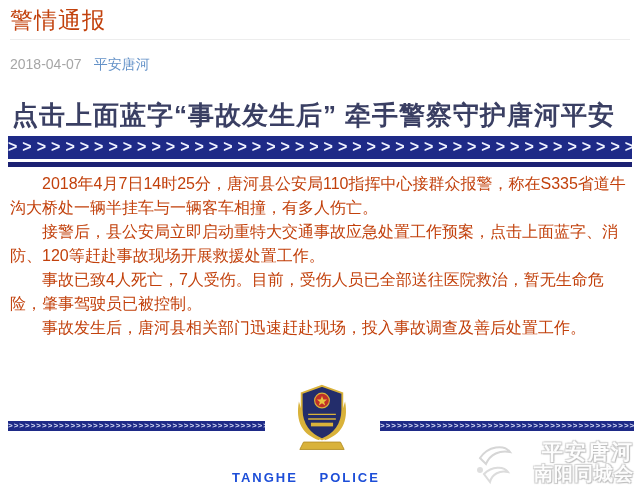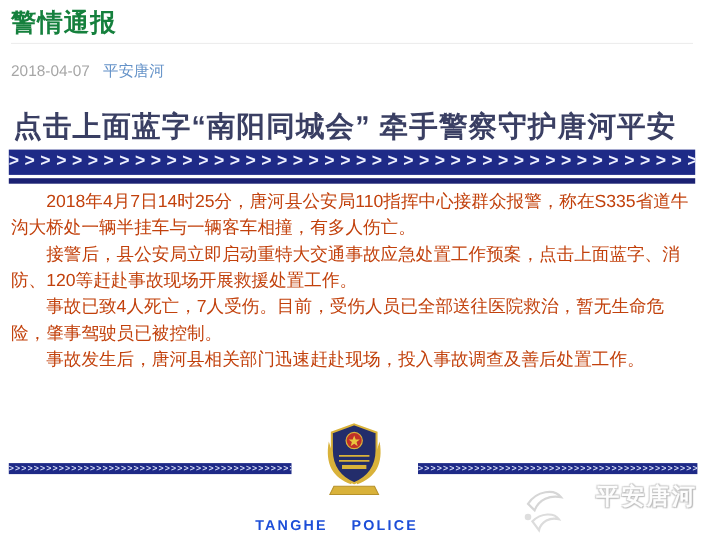--- a/index.html
+++ b/index.html
@@ -2,21 +2,21 @@
 <html><head>
 <meta charset="utf-8">
 <style>
   html,body{margin:0;padding:0;background:#ffffff;}
   .page{
     position:relative;width:640px;height:500px;background:#ffffff;overflow:hidden;
     font-family:"Liberation Sans","DejaVu Sans",sans-serif;
   }
   .page-title{
     position:absolute;top:5px;left:10px;margin:0;
-    font-size:23px;font-weight:bold;color:#15803d;letter-spacing:1px;
+    font-size:23px;font-weight:normal;color:#c2410c;letter-spacing:1px;
   }
   .title-divider{
     position:absolute;top:39px;left:10px;width:620px;height:1px;background:#ededed;
   }
   .meta-row{
     position:absolute;top:56px;left:10px;font-size:14px;color:#a6a6a6;
   }
   .account-link{color:#6492c8;text-decoration:none;margin-left:12px;cursor:pointer;}
   .banner-line{
     position:absolute;top:98px;left:12px;width:620px;white-space:nowrap;
@@ -68,21 +68,21 @@
 <div class="page">
 
   <h1 class="page-title">警情通报</h1>
   <div class="title-divider"></div>
 
   <div class="meta-row">
     <span>2018-04-07</span><a class="account-link">平安唐河</a>
   </div>
 
   <div class="banner-line">
-    <span>点击上面蓝字“南阳同城会”</span><span class="banner-right">牵手警察守护唐河平安</span>
+    <span>点击上面蓝字“事故发生后”</span><span class="banner-right">牵手警察守护唐河平安</span>
   </div>
 
   <div class="chevron-band">
     <span>&gt;&gt;&gt;&gt;&gt;&gt;&gt;&gt;&gt;&gt;&gt;&gt;&gt;&gt;&gt;&gt;&gt;&gt;&gt;&gt;&gt;&gt;&gt;&gt;&gt;&gt;&gt;&gt;&gt;&gt;&gt;&gt;&gt;&gt;&gt;&gt;&gt;&gt;&gt;&gt;&gt;&gt;&gt;&gt;&gt;&gt;&gt;&gt;&gt;&gt;&gt;&gt;&gt;&gt;&gt;&gt;&gt;&gt;&gt;&gt;</span>
   </div>
   <div class="thin-bar"></div>
 
   <div class="content">
     <p>2018年4月7日14时25分，唐河县公安局110指挥中心接群众报警，称在S335省道牛沟大桥处一辆半挂车与一辆客车相撞，有多人伤亡。</p>
     <p>接警后，县公安局立即启动重特大交通事故应急处置工作预案，点击上面蓝字、消防、120等赶赴事故现场开展救援处置工作。</p>
@@ -117,15 +117,16 @@
   <div class="badge-label-en">TANGHE POLICE</div>
 
   <svg class="dove" viewBox="0 0 62 56" xmlns="http://www.w3.org/2000/svg">
     <path d="M10 18 C18 6 34 4 40 12 C30 10 20 14 16 24 Z" fill="none" stroke="#cfcfcf" stroke-width="2"></path>
     <path d="M14 34 C22 26 34 26 38 32 C30 30 22 34 20 42 Z" fill="none" stroke="#d6d6d6" stroke-width="2"></path>
     <circle cx="10" cy="30" r="3" fill="#d9d9d9"></circle>
   </svg>
 
   <div class="watermark">
     <div class="wm-line1">平安唐河</div>
+    <div class="wm-line2">南阳同城会</div>
   </div>
 
 </div>
 
 </body></html>

